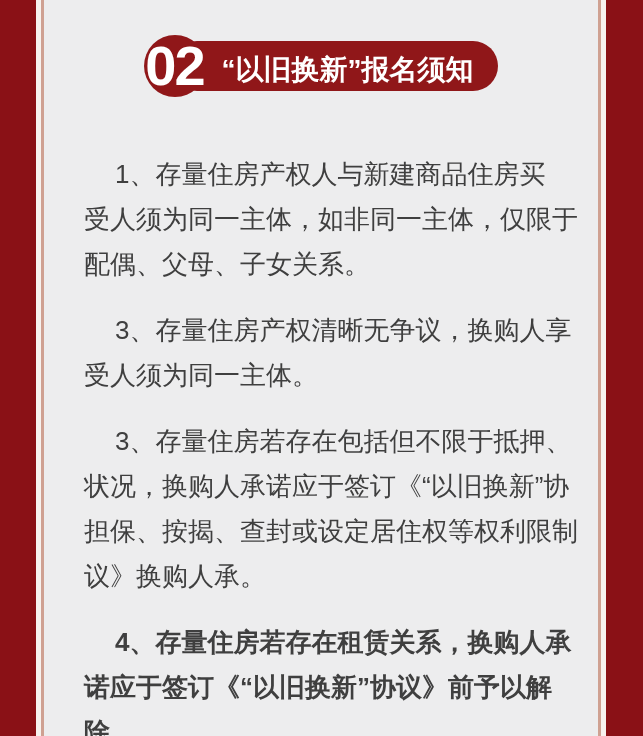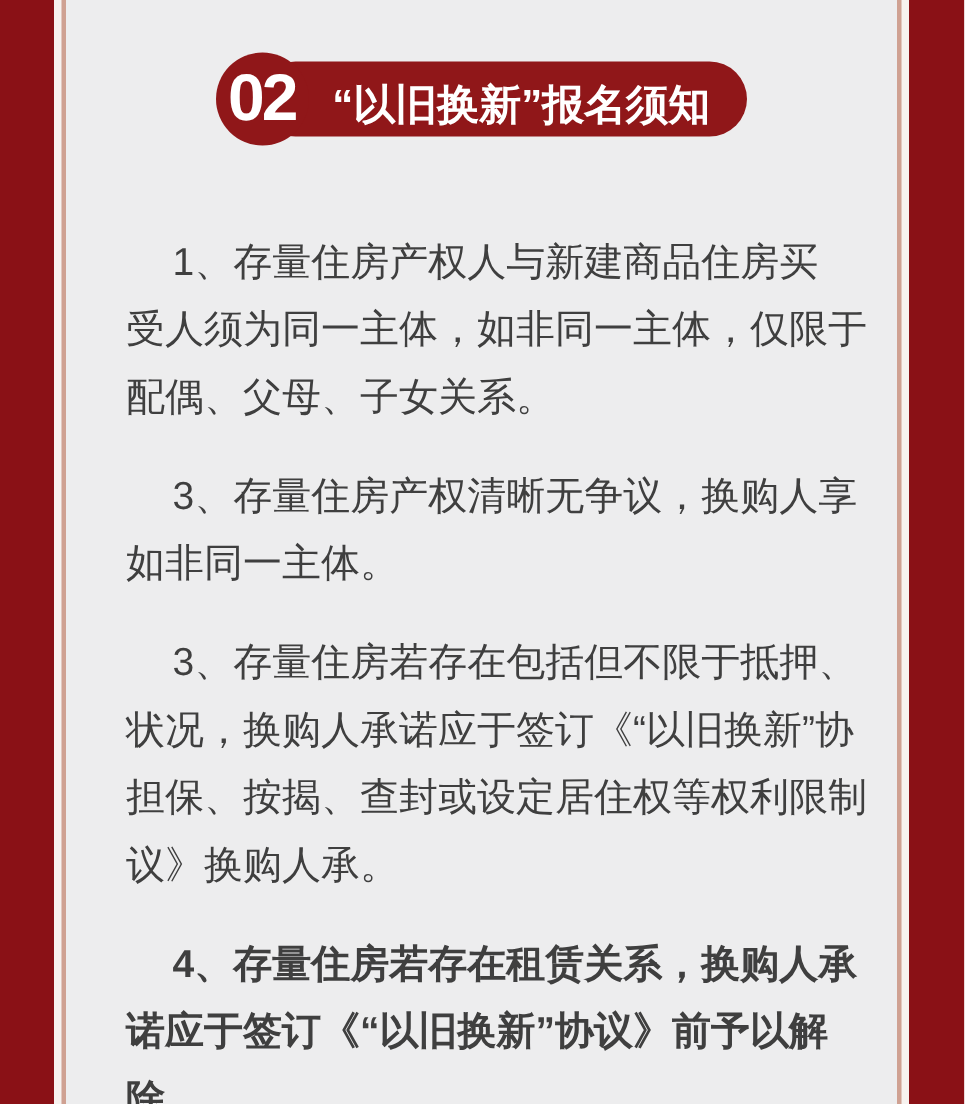--- a/index.html
+++ b/index.html
@@ -40,21 +40,21 @@
     top: 35px; left: 44px; right: 46px;
     display: flex;
     justify-content: center;
   }
   .badge { display: flex; align-items: center; height: 62px; }
   .badge-circle {
     width: 62px; height: 62px;
     background: var(--badge-red);
     border-radius: 50%;
     color: var(--badge-text);
-    font-size: 44px;
+    font-size: 56px;
     font-weight: bold;
     line-height: 62px;
     text-align: center;
     letter-spacing: -2px;
     position: relative;
     z-index: 2;
     flex: 0 0 auto;
   }
   .badge-pill {
     height: 50px;
@@ -108,21 +108,21 @@
 
   <div class="notice-body" id="notice-body">
 
   <p class="para">
         <span class="text-line">1、存量住房产权人与新建商品住房买</span>
         <span class="text-line">受人须为同一主体，如非同一主体，仅限于</span>
         <span class="text-line">配偶、父母、子女关系。</span>
       </p>
       <p class="para">
         <span class="text-line">3、存量住房产权清晰无争议，换购人享</span>
-        <span class="text-line">如非同一主体。</span>
+        <span class="text-line">受人须为同一主体。</span>
       </p>
       <p class="para">
         <span class="text-line">3、存量住房若存在包括但不限于抵押、</span>
         <span class="text-line">状况，换购人承诺应于签订《“以旧换新”协</span>
         <span class="text-line">担保、按揭、查封或设定居住权等权利限制</span>
         <span class="text-line">议》换购人承。</span>
       </p>
       <p class="para">
         <span class="text-line">4、存量住房若存在租赁关系，换购人承</span>
         <span class="text-line">诺应于签订《“以旧换新”协议》前予以解</span>

